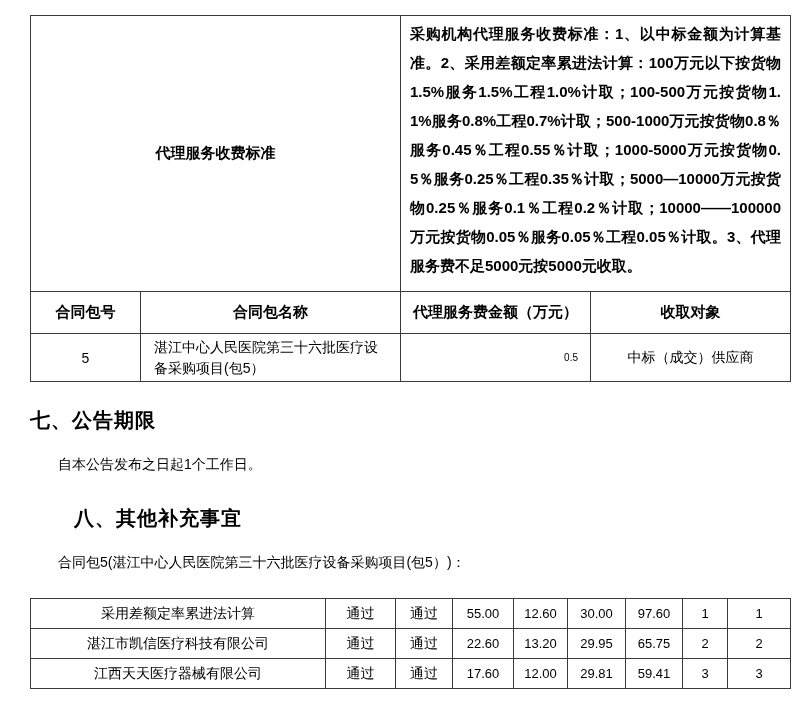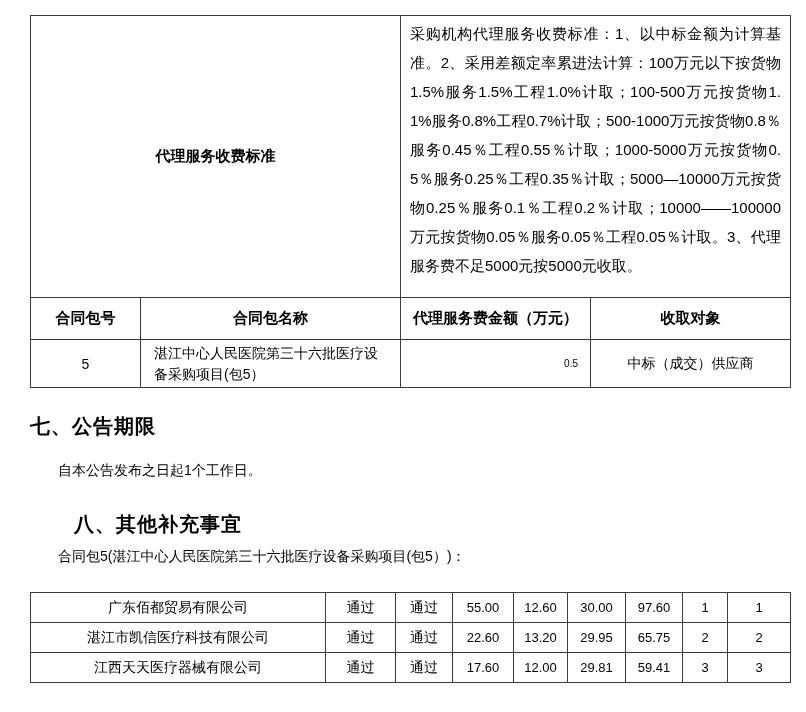--- a/index.html
+++ b/index.html
@@ -28,25 +28,25 @@
   }
 
   
   .fee-label-cell {
     text-align: center;
     font-weight: bold;
     font-size: 15px;
     height: 258px;
   }
   .fee-standard-cell {
-    font-weight: normal;
+    font-weight: bold;
     font-size: 15px;
     line-height: 29px;
     text-align: justify;
-    padding: 3px 9px 17px 9px;
+    padding: 3px 9px 11px 9px;
     vertical-align: top;
   }
   .fee-hdr td {
     font-weight: bold;
     font-size: 15px;
     text-align: center;
     height: 42px;
   }
   .fee-data td { height: 48px; }
   .cell-center { text-align: center; }
@@ -63,21 +63,21 @@
     font-size: 20px;
     font-weight: bold;
     margin: 25px 0 0 0;
     letter-spacing: 1px;
   }
   .sec-body {
     font-size: 14px;
     margin: 20px 0 0 28px;
     line-height: 20px;
   }
-  .sec-body.gap-lg { margin-top: 8px; }
+  .sec-body.gap-lg { margin-top: 20px; }
   .sec-heading.gap-lg { margin-top: 31px; margin-left: 44px; }
   .tbl-gap { margin-top: 26px; }
 
   
   .score-hdr td {
     text-align: center;
     font-size: 14px;
     height: 46px;
     white-space: pre-line;
     line-height: 19px;
@@ -138,21 +138,21 @@
         <col style="width:57px">
         <col style="width:61px">
         <col style="width:54px">
         <col style="width:58px">
         <col style="width:57px">
         <col style="width:45px">
         <col style="width:63px">
     </colgroup>
     <tbody>
     <tr class="score-row">
-      <td>广东佰都贸易有限公司</td>
+      <td>采用差额定率累进法计算</td>
       <td>通过</td>
       <td>通过</td>
       <td class="num">55.00</td>
       <td class="num">12.60</td>
       <td class="num">30.00</td>
       <td class="num">97.60</td>
       <td class="num">1</td>
       <td class="num">1</td>
     </tr>
     <tr class="score-row">

